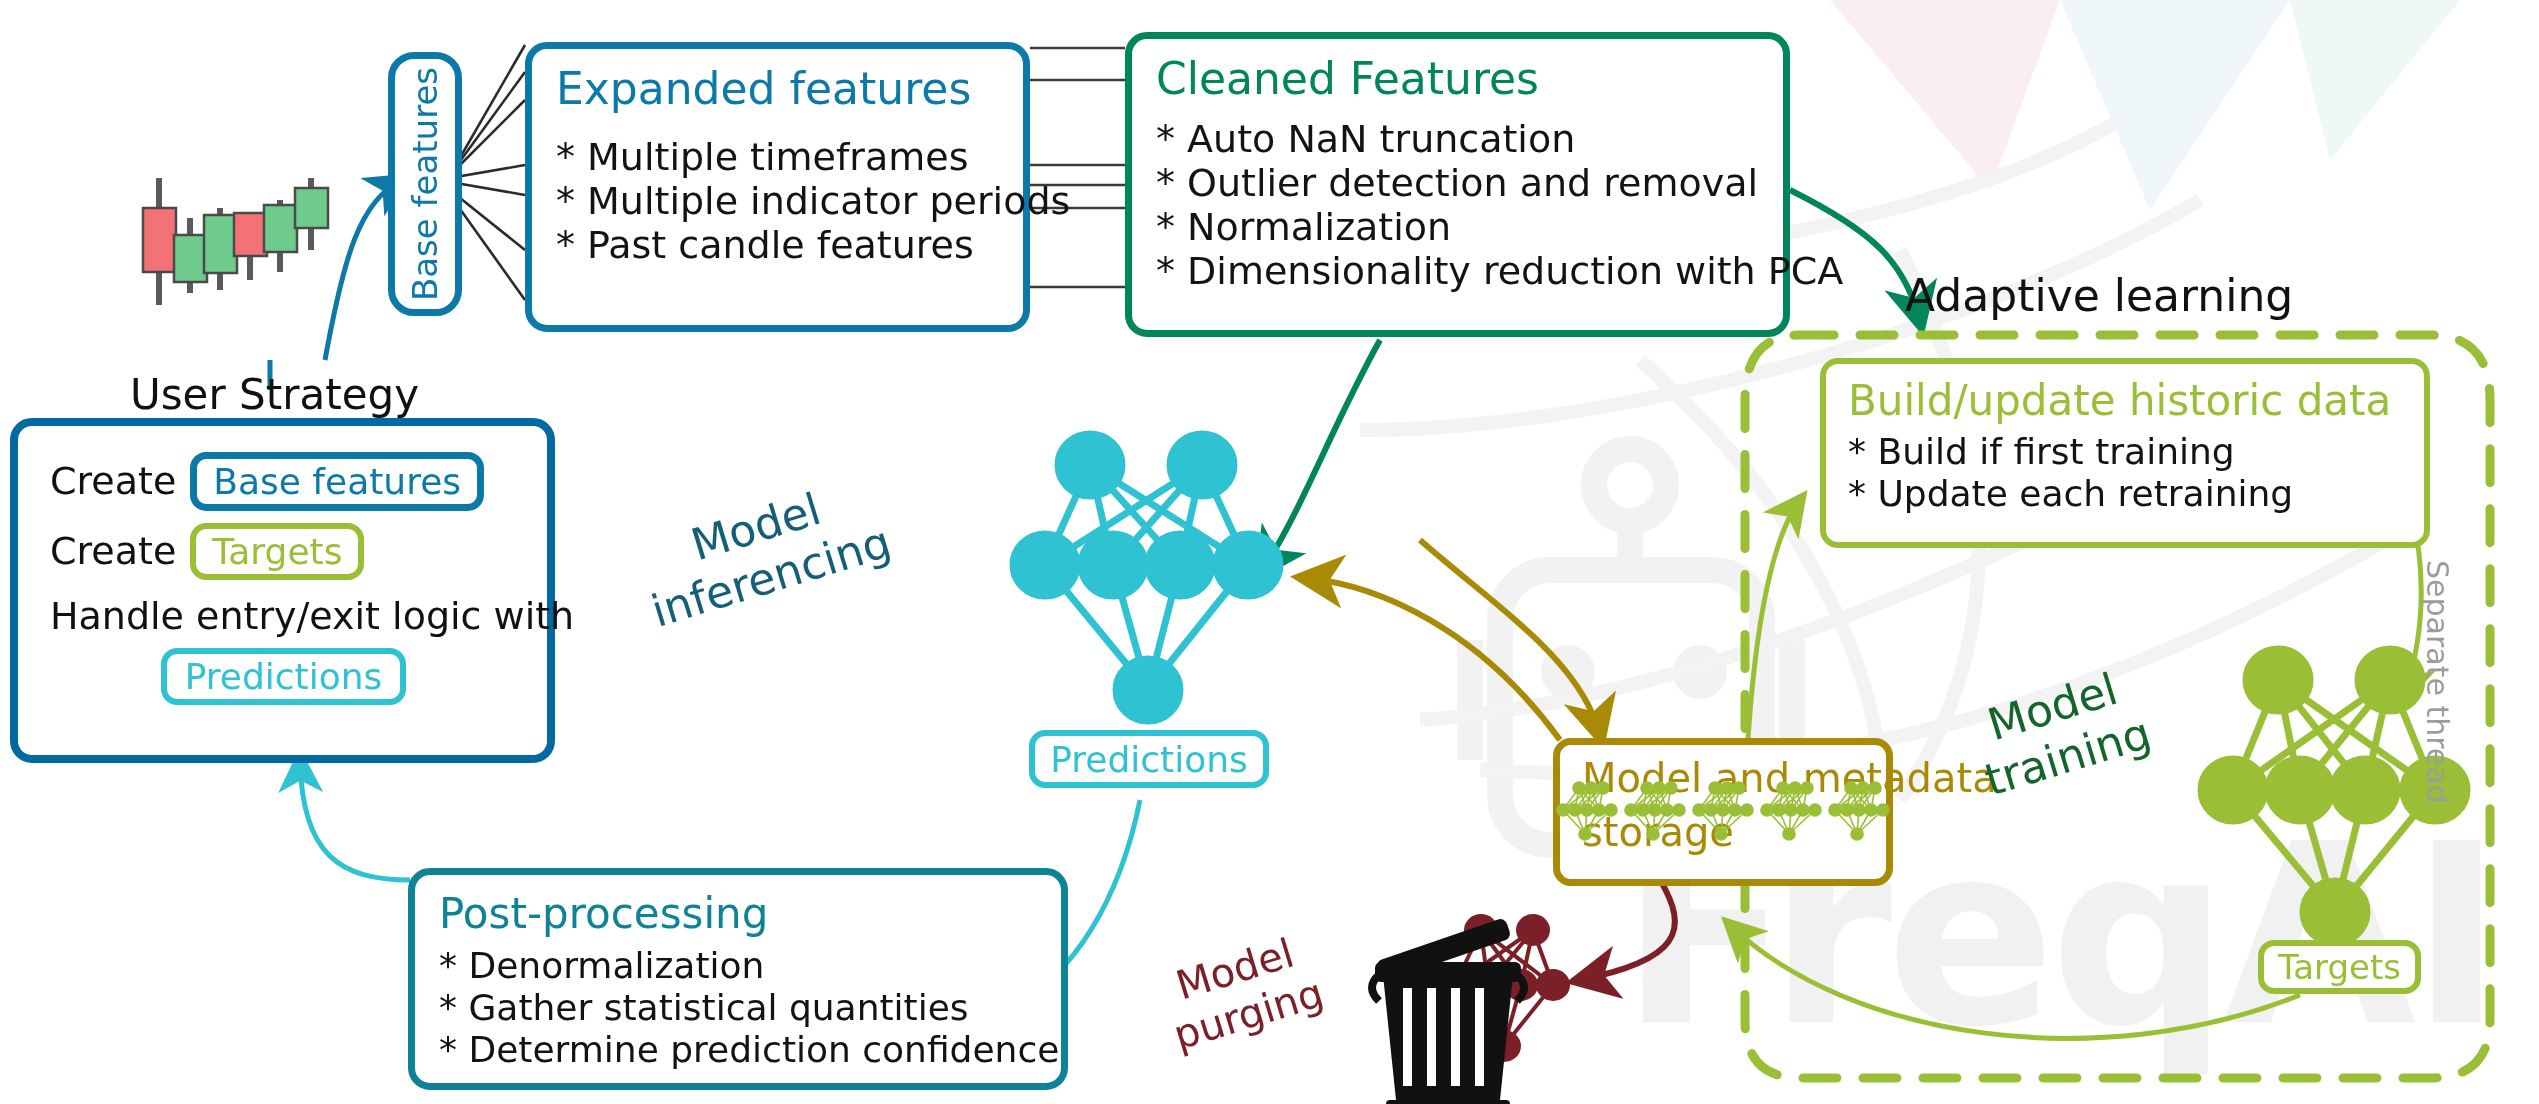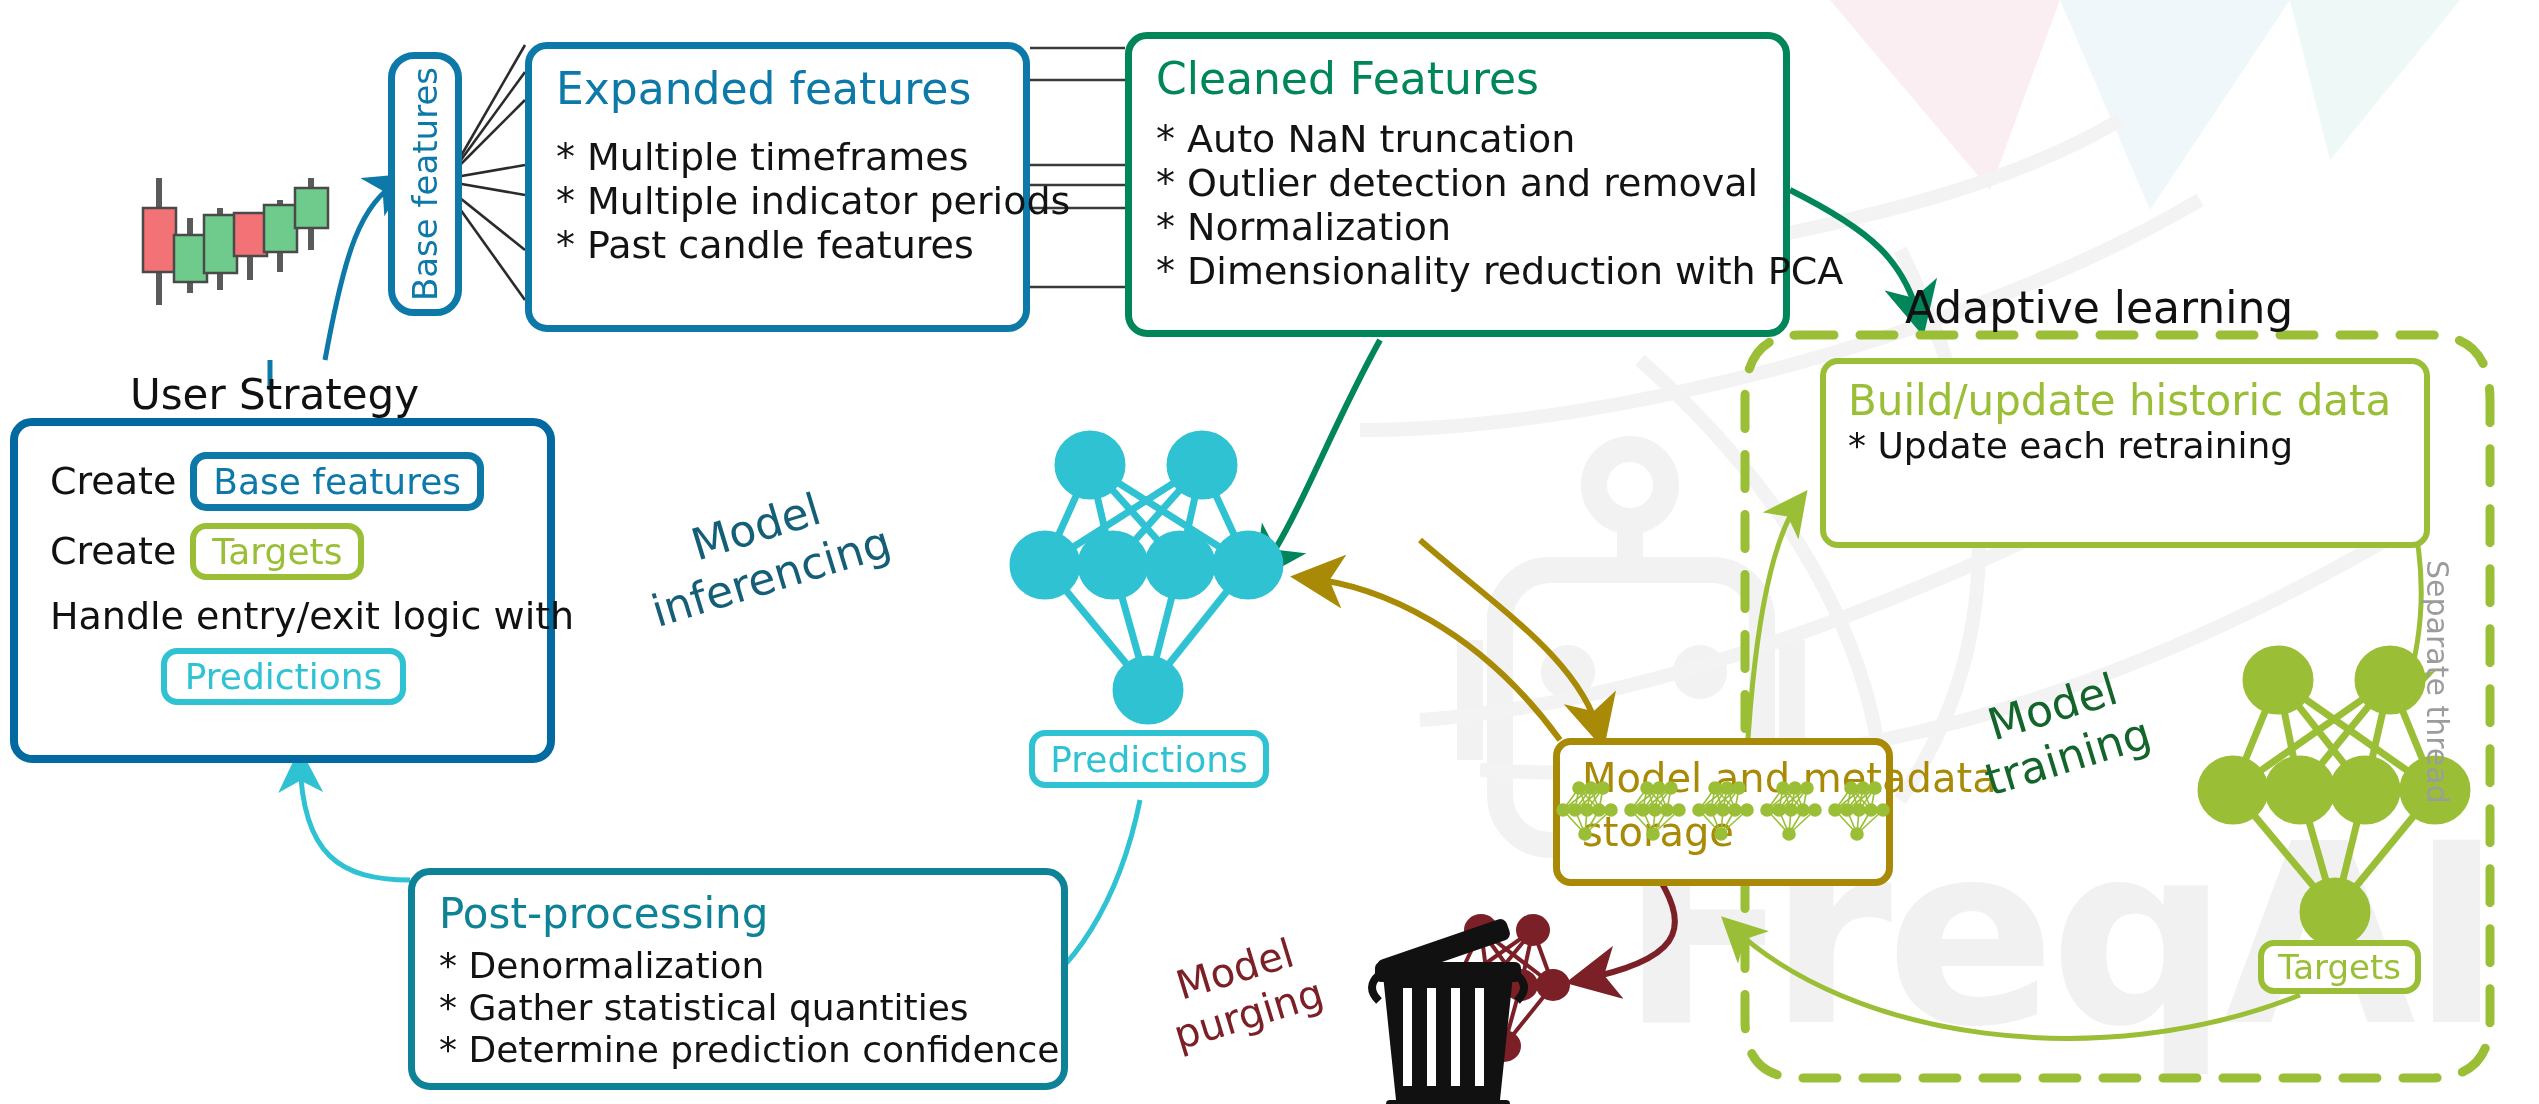--- a/index.html
+++ b/index.html
@@ -398,21 +398,21 @@
         <circle cx="28" cy="0" r="6"></circle>
           <circle cx="40" cy="0" r="6"></circle>
         <circle cx="14" cy="24" r="6"></circle>
       </g>
     </g>
   </svg>
 
 
   <div class="freewrap c-black" style="left:130px;top:370px;font-size:42px;">User Strategy</div>
 
-  <div class="freewrap c-black" style="left:1905px;top:282px;font-size:44px;">Adaptive learning</div>
+  <div class="freewrap c-black" style="left:1905px;top:270px;font-size:44px;">Adaptive learning</div>
 
   <div id="sep-thread">
     <span>Separate thread</span>
   </div>
 
   <div class="rot-label c-navy" style="left:640px;top:500px;font-size:44px;
        transform:rotate(-17deg);">Model
 inferencing</div>
 
   <div class="rot-label c-dkgreen" style="left:1975px;top:680px;font-size:44px;
@@ -471,19 +471,20 @@
 
   <div class="box rbox b-gold" style="left:1553px;top:738px;width:340px;height:148px;
        padding:10px 0 0 22px;border-radius:18px;">
     <div class="c-gold" style="font-size:40px;white-space:nowrap;">Model and metadata</div>
     <div class="c-gold" style="font-size:40px;margin-top:8px;">storage</div>
   </div>
 
   <div class="box rbox b-lime" style="left:1820px;top:358px;width:610px;height:190px;
        padding:12px 0 0 22px;border-radius:18px;">
     <div class="c-lime" style="font-size:42px;white-space:nowrap;">Build/update historic data</div>
+    <div class="li" style="font-size:36px;margin-top:6px;">* Build if first training</div>
     <div class="li" style="font-size:36px;">* Update each retraining</div>
   </div>
 
   <div class="pill b-lime c-lime" style="position:absolute;left:2258px;top:940px;
        width:163px;height:54px;font-size:34px;z-index:4;">Targets</div>
 
 </div>
 
 </body></html>

